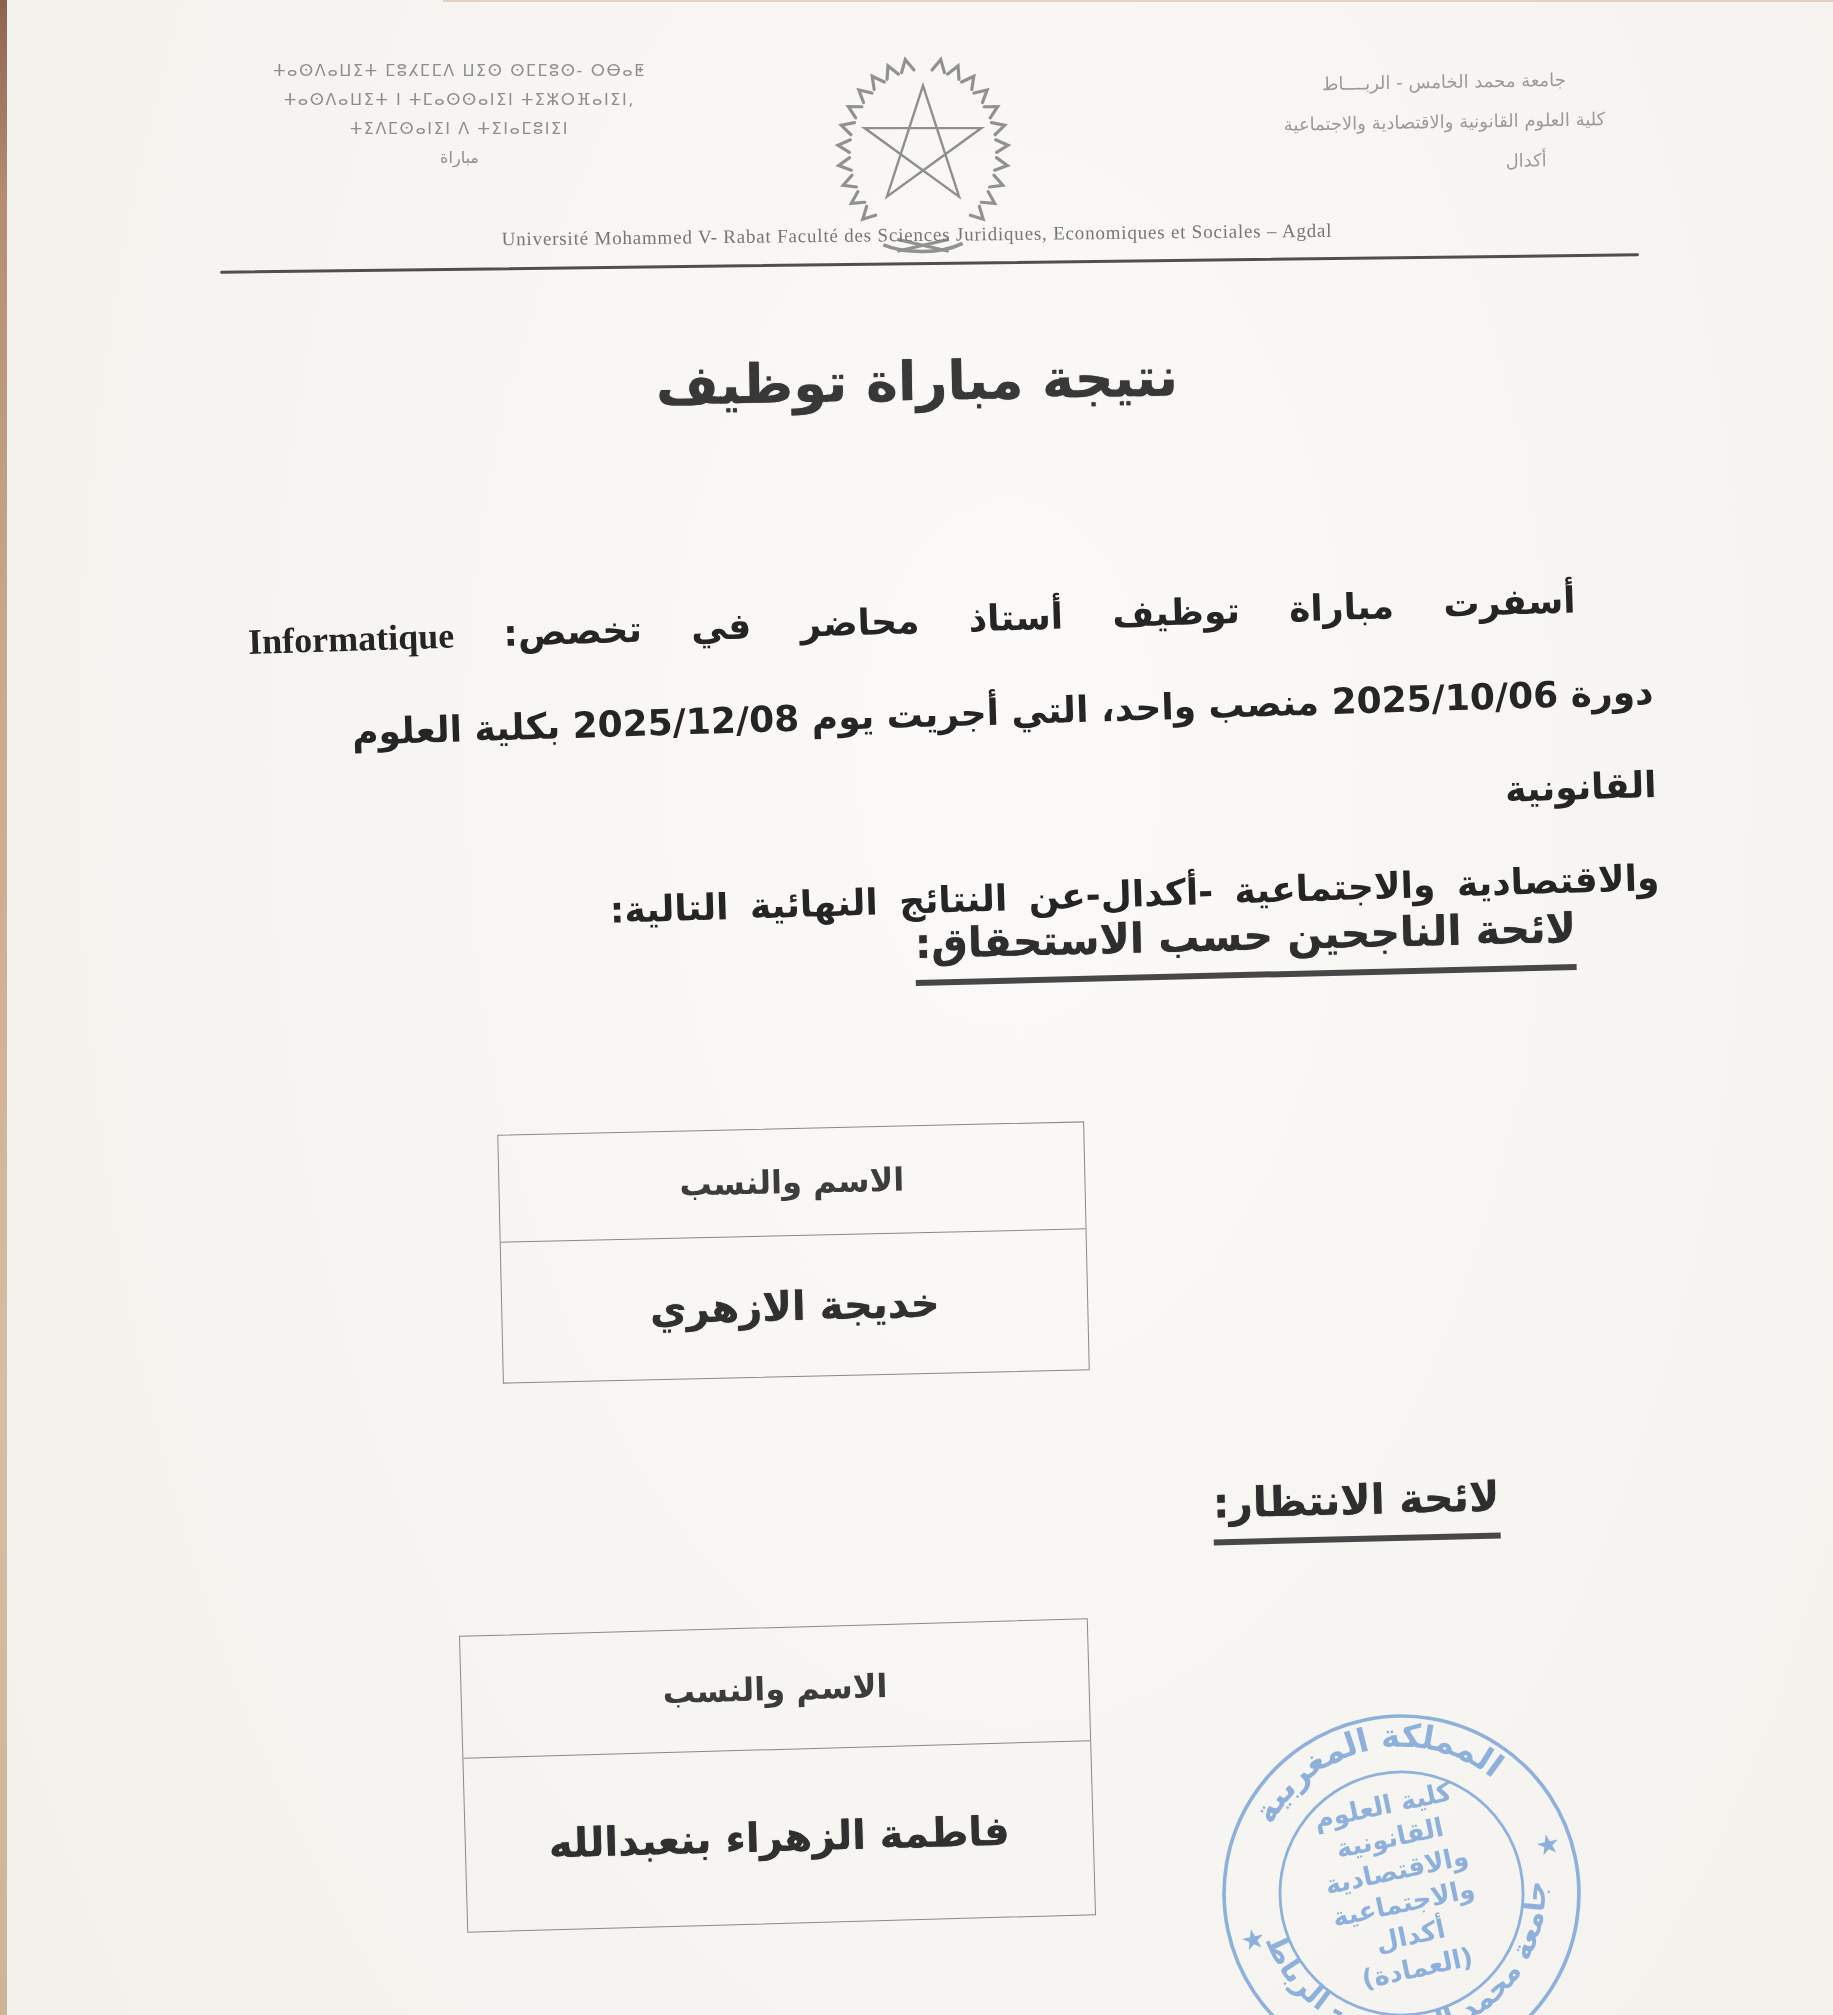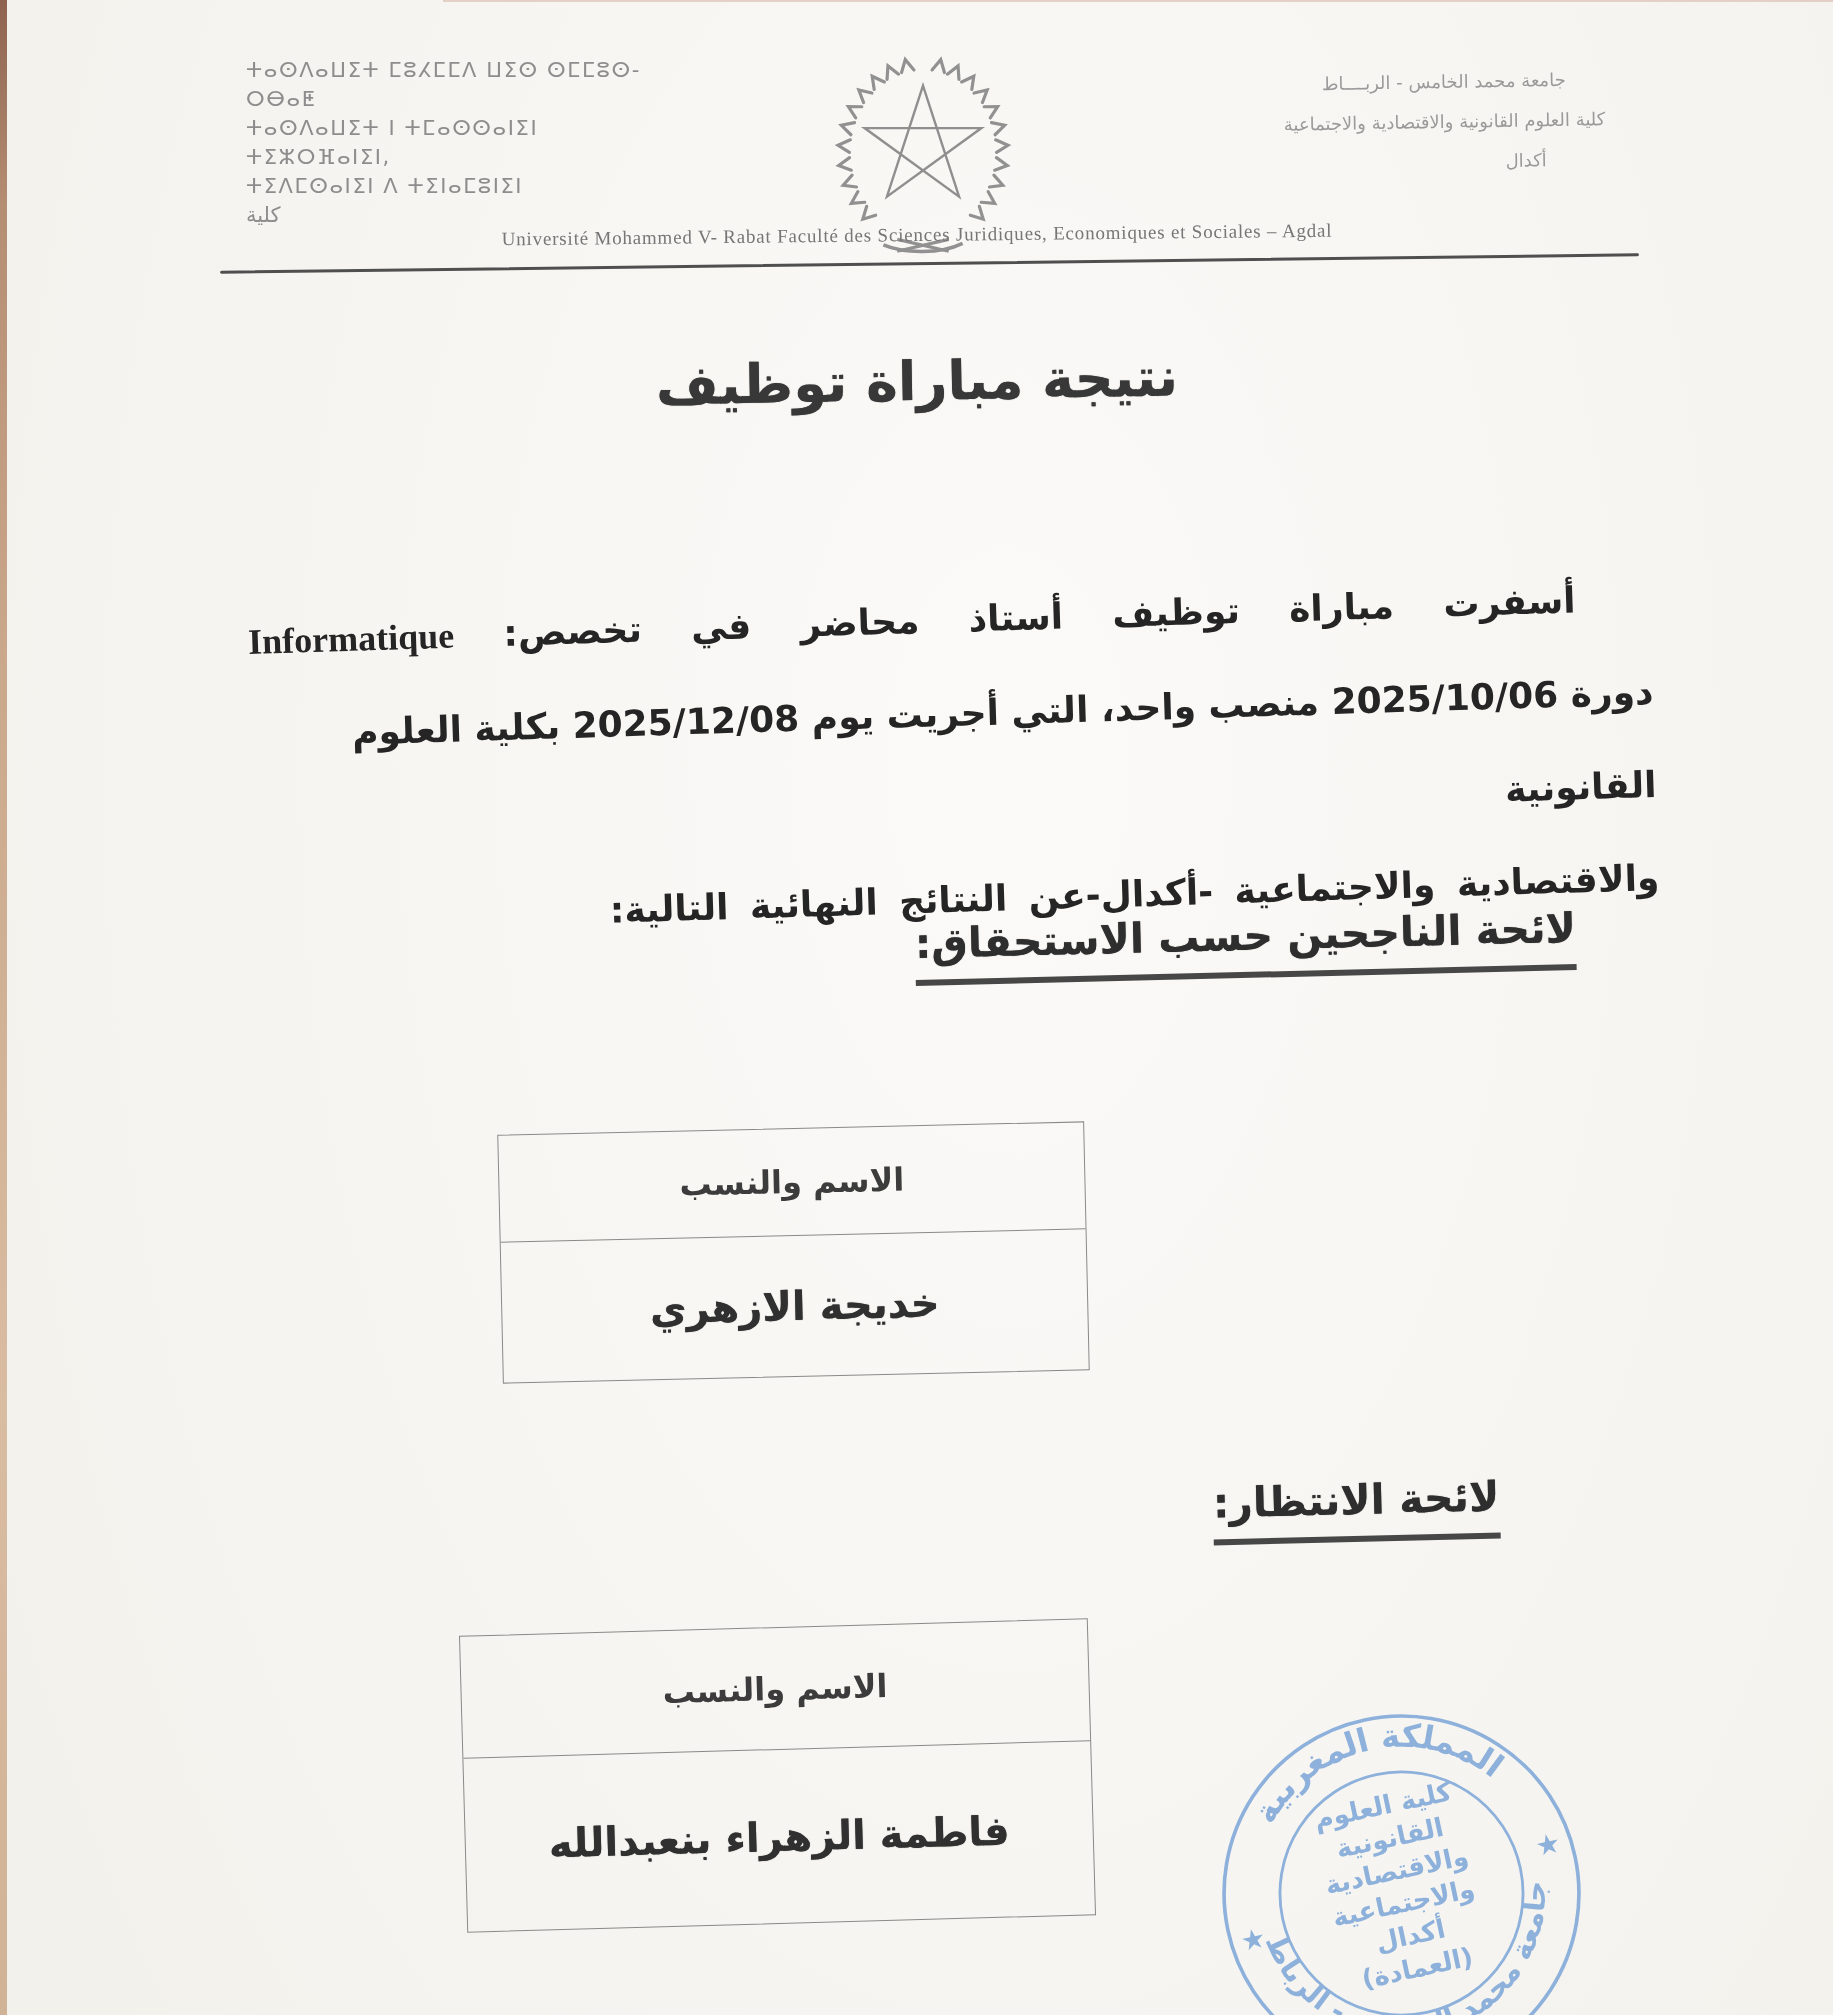--- a/index.html
+++ b/index.html
@@ -12,22 +12,22 @@
     font-family:"DejaVu Sans", sans-serif;
     color:#2b2b2b;
   }
   
   .edge-left{position:absolute;left:0;top:0;width:7.3px;height:100%;
     background:linear-gradient(180deg,#7c4a33 0%,#a97c5d 8%,#c29a79 25%,#d4b394 55%,#c8a584 85%,#b68f70 100%);
     opacity:.85;}
   .edge-top{position:absolute;left:443px;top:0;width:1390px;height:2.4px;background:#d8b7a8;opacity:.6;}
 
   
-  .tifinagh{position:absolute;left:246px;top:56px;width:427px;
-    color:#8d8d8d;font-size:21px;line-height:29px;letter-spacing:1.6px;}
+  .tifinagh{position:absolute;left:246px;top:56px;width:427px;text-align:center;
+    color:#8d8d8d;font-size:16px;line-height:29px;letter-spacing:1.6px;}
   .logo{position:absolute;left:818px;top:50px;width:210px;height:206px;}
   .logo svg{width:100%;height:100%;}
   .ar-header{position:absolute;left:1213px;top:62px;width:463px;text-align:center;
     direction:rtl;color:#9a9a9a;font-size:18px;line-height:40px;transform:rotate(-1deg);}
   .ar-header .shift{transform:translateX(81px);}
   .latin-header{position:absolute;left:0;top:224px;width:1834px;text-align:center;
     font-family:"Liberation Serif", serif;font-size:19px;color:#767676;letter-spacing:0.8px;
     transform:rotate(-0.6deg);}
   .header-rule{position:absolute;left:220px;top:262px;width:1419px;height:2.8px;
     background:#4f4f4f;border-radius:1.6px;transform:rotate(-0.7deg);}
@@ -76,21 +76,21 @@
 
 <div id="page">
 
   <div class="edge-left"></div>
   <div class="edge-top"></div>
 
   <div class="tifinagh">
     <div>ⵜⴰⵙⴷⴰⵡⵉⵜ ⵎⵓⵃⵎⵎⴷ ⵡⵉⵙ ⵙⵎⵎⵓⵙ- ⵔⴱⴰⵟ</div>
     <div>ⵜⴰⵙⴷⴰⵡⵉⵜ ⵏ ⵜⵎⴰⵙⵙⴰⵏⵉⵏ ⵜⵉⵣⵔⴼⴰⵏⵉⵏ,</div>
     <div>ⵜⵉⴷⵎⵙⴰⵏⵉⵏ ⴷ ⵜⵉⵏⴰⵎⵓⵏⵉⵏ</div>
-    <div>كلية</div>
+    <div>مباراة</div>
   </div>
 
   <div class="logo">
     <svg viewBox="0 0 500 520" xmlns="http://www.w3.org/2000/svg">
       <g id="wreath" stroke="#919191" stroke-width="8" fill="none" stroke-linecap="round">
           <path d="M-16,13 L0,-17 L16,13" transform="translate(291.2,40.9) rotate(12.0)"></path>
           <path d="M-16,13 L0,-17 L16,13" transform="translate(331.5,55.7) rotate(24.3)"></path>
           <path d="M-16,13 L0,-17 L16,13" transform="translate(368.1,79.8) rotate(36.6)"></path>
           <path d="M-16,13 L0,-17 L16,13" transform="translate(399.2,112.1) rotate(48.9)"></path>
           <path d="M-16,13 L0,-17 L16,13" transform="translate(423.5,151.1) rotate(61.2)"></path>

